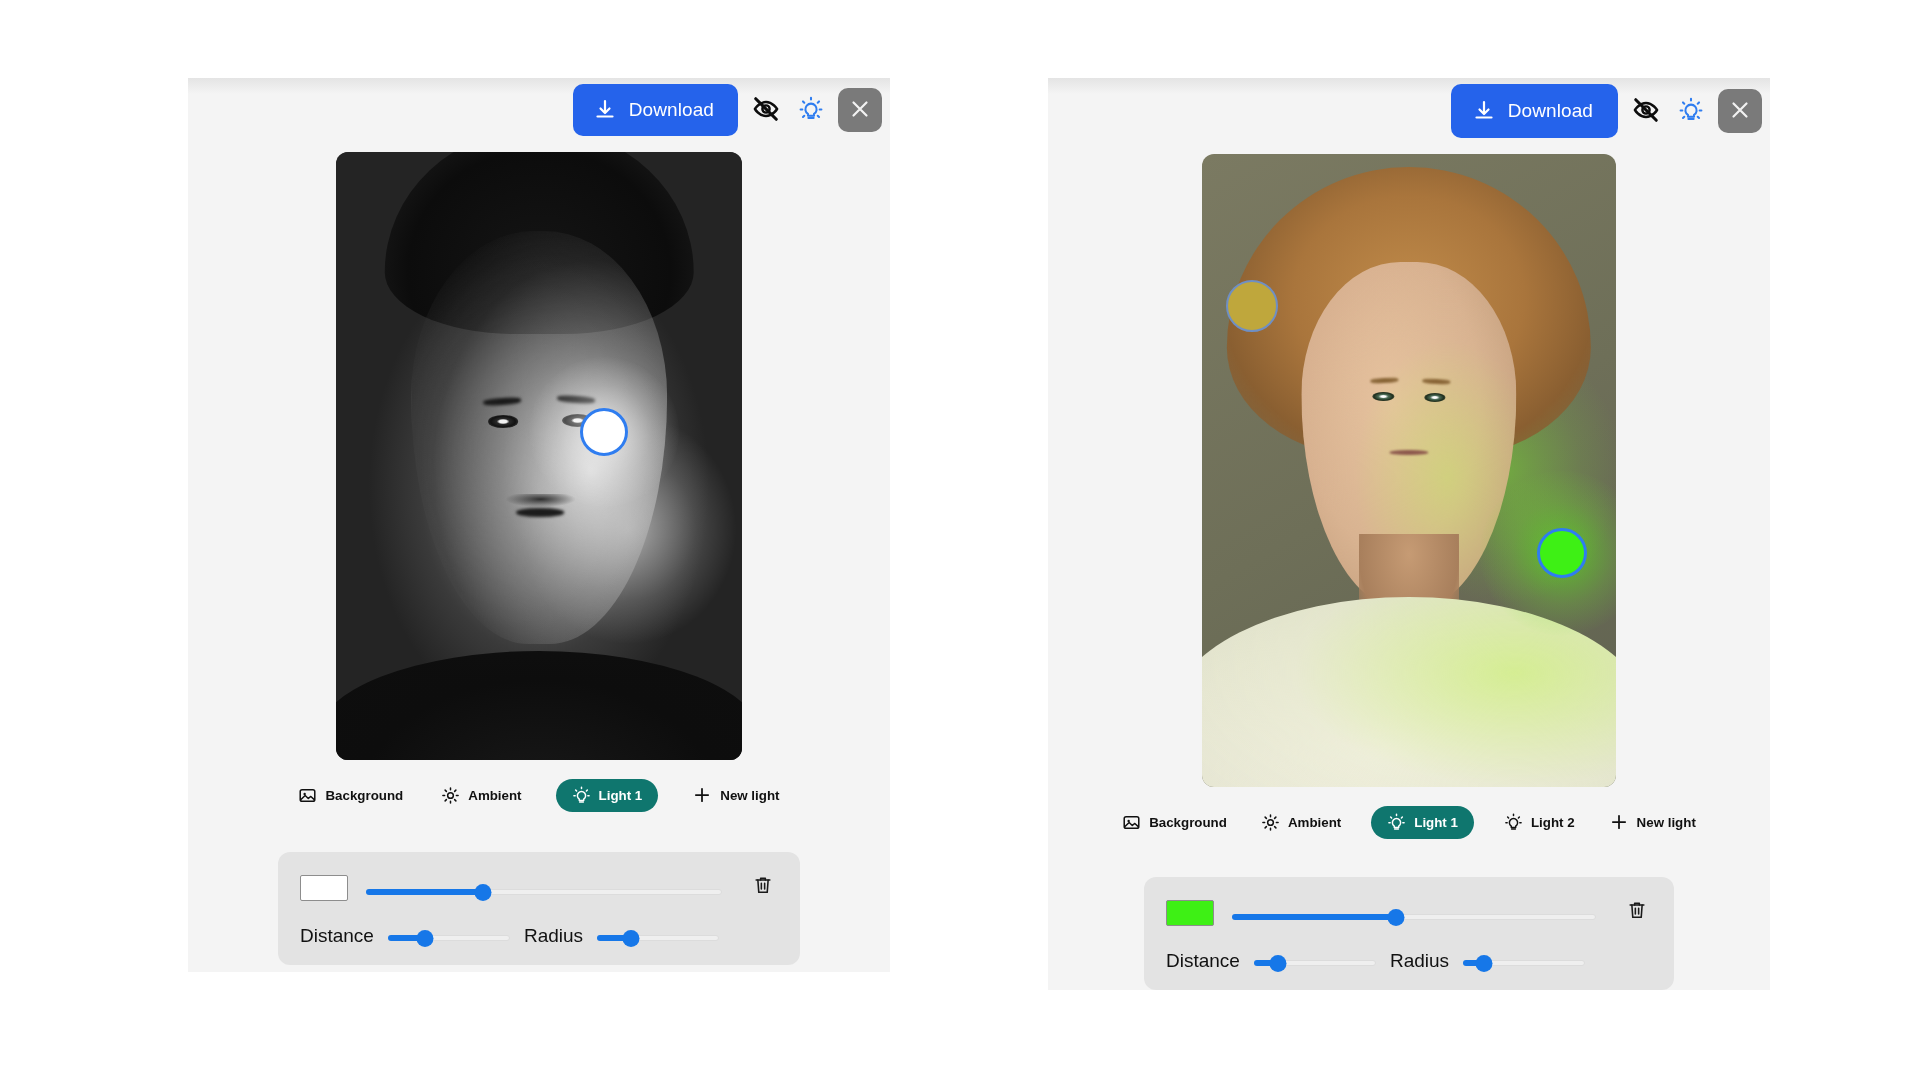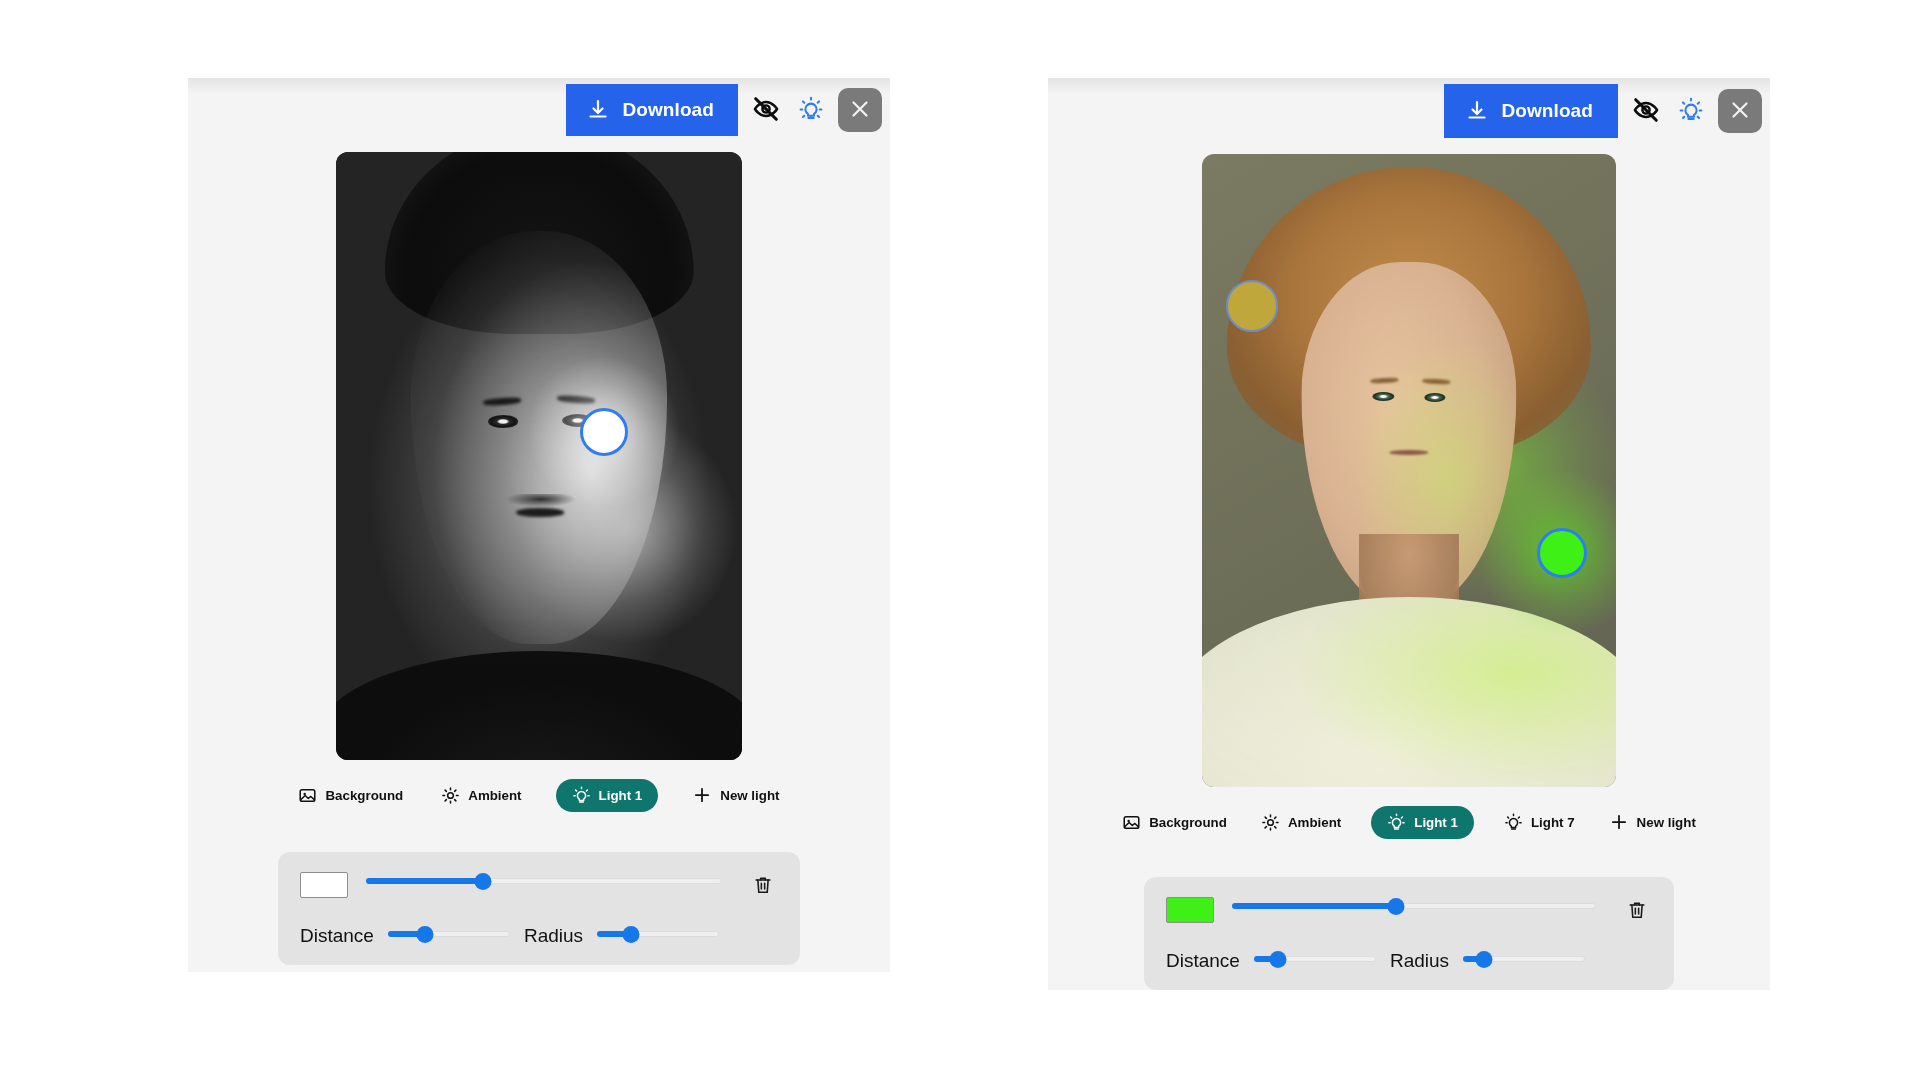--- a/index.html
+++ b/index.html
@@ -38,22 +38,22 @@
     margin-right: 8px;
   }
   #panel-left .toolbar  { margin-top: 6px; }
   #panel-right .toolbar { margin-top: 6px; }
 
   .download-btn {
     display: flex; align-items: center; gap: 12px;
     background: #2563eb;
     color: #ffffff;
     border: none;
-    border-radius: 0;
-    font-weight: bold;
+    border-radius: 10px;
+    font-weight: normal;
     cursor: pointer;
     letter-spacing: .1px;
   }
   #panel-left .download-btn  { padding: 14px 24px 14px 20px; font-size: 19px; }
   #panel-right .download-btn { padding: 15px 25px 15px 21px; font-size: 19px; }
   .download-btn svg { display: block; }
 
   .icon-btn {
     background: transparent; border: none; cursor: pointer;
     display: flex; align-items: center; justify-content: center;
@@ -231,21 +231,21 @@
   
   .controls {
     background: #e3e3e3;
     border-radius: 12px;
     display: flex;
     flex-direction: column;
   }
   #panel-left .controls  { margin-top: 40px; width: 522px; padding: 20px 22px 18px; }
   #panel-right .controls { margin-top: 38px; width: 530px; padding: 20px 22px 18px; }
 
-  .ctrl-row { display: flex; align-items: flex-start; }
+  .ctrl-row { display: flex; align-items: flex-end; }
   .ctrl-row.top { gap: 18px; }
   .ctrl-row.bottom { gap: 14px; margin-top: 24px; }
 
   .swatch {
     width: 48px; height: 26px;
     border: 1px solid #8d8d8d;
     border-radius: 2px;
     cursor: pointer;
     flex: none;
   }
@@ -513,21 +513,21 @@
       </button>
 
       <button class="tab">
         <span>
           <svg width="19" height="19" viewBox="0 0 24 24" fill="none" stroke="#111" stroke-width="1.9" stroke-linecap="round" stroke-linejoin="round">
             <path d="M9.2 16.6a5.2 5.2 0 1 1 5.6 0v1.6H9.2z"></path>
             <path d="M9.6 20.2h4.8"></path>
             <path d="M12 1.6v1.6M4.6 5l1.2 1.2M19.4 5l-1.2 1.2M2.4 12.4H4M20 12.4h1.6"></path>
           </svg>
         </span>
-        <span>Light 7</span>
+        <span>Light 2</span>
       </button>
 
       <button class="tab">
         <span>
           <svg width="20" height="20" viewBox="0 0 24 24" fill="none" stroke="#111" stroke-width="2.1" stroke-linecap="round">
             <path d="M12 4.6v14.8M4.6 12h14.8"></path>
           </svg>
         </span>
         <span>New light</span>
       </button>

